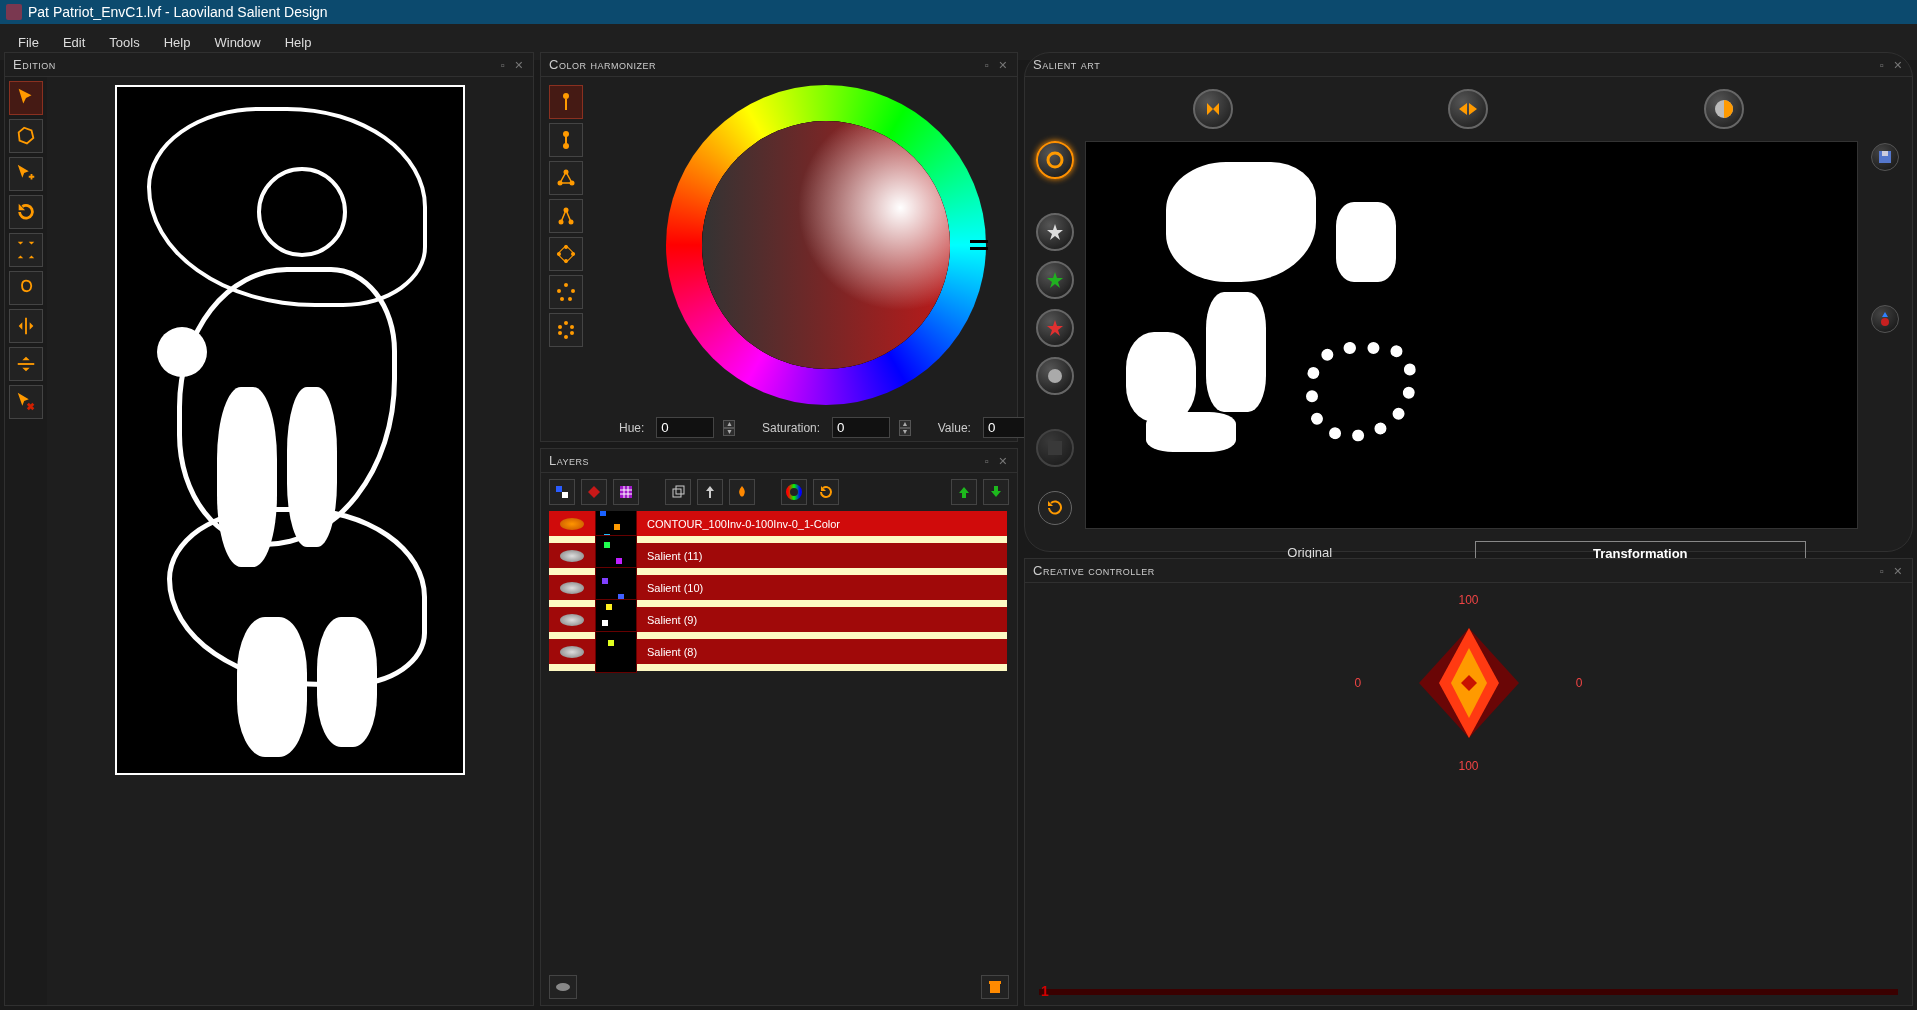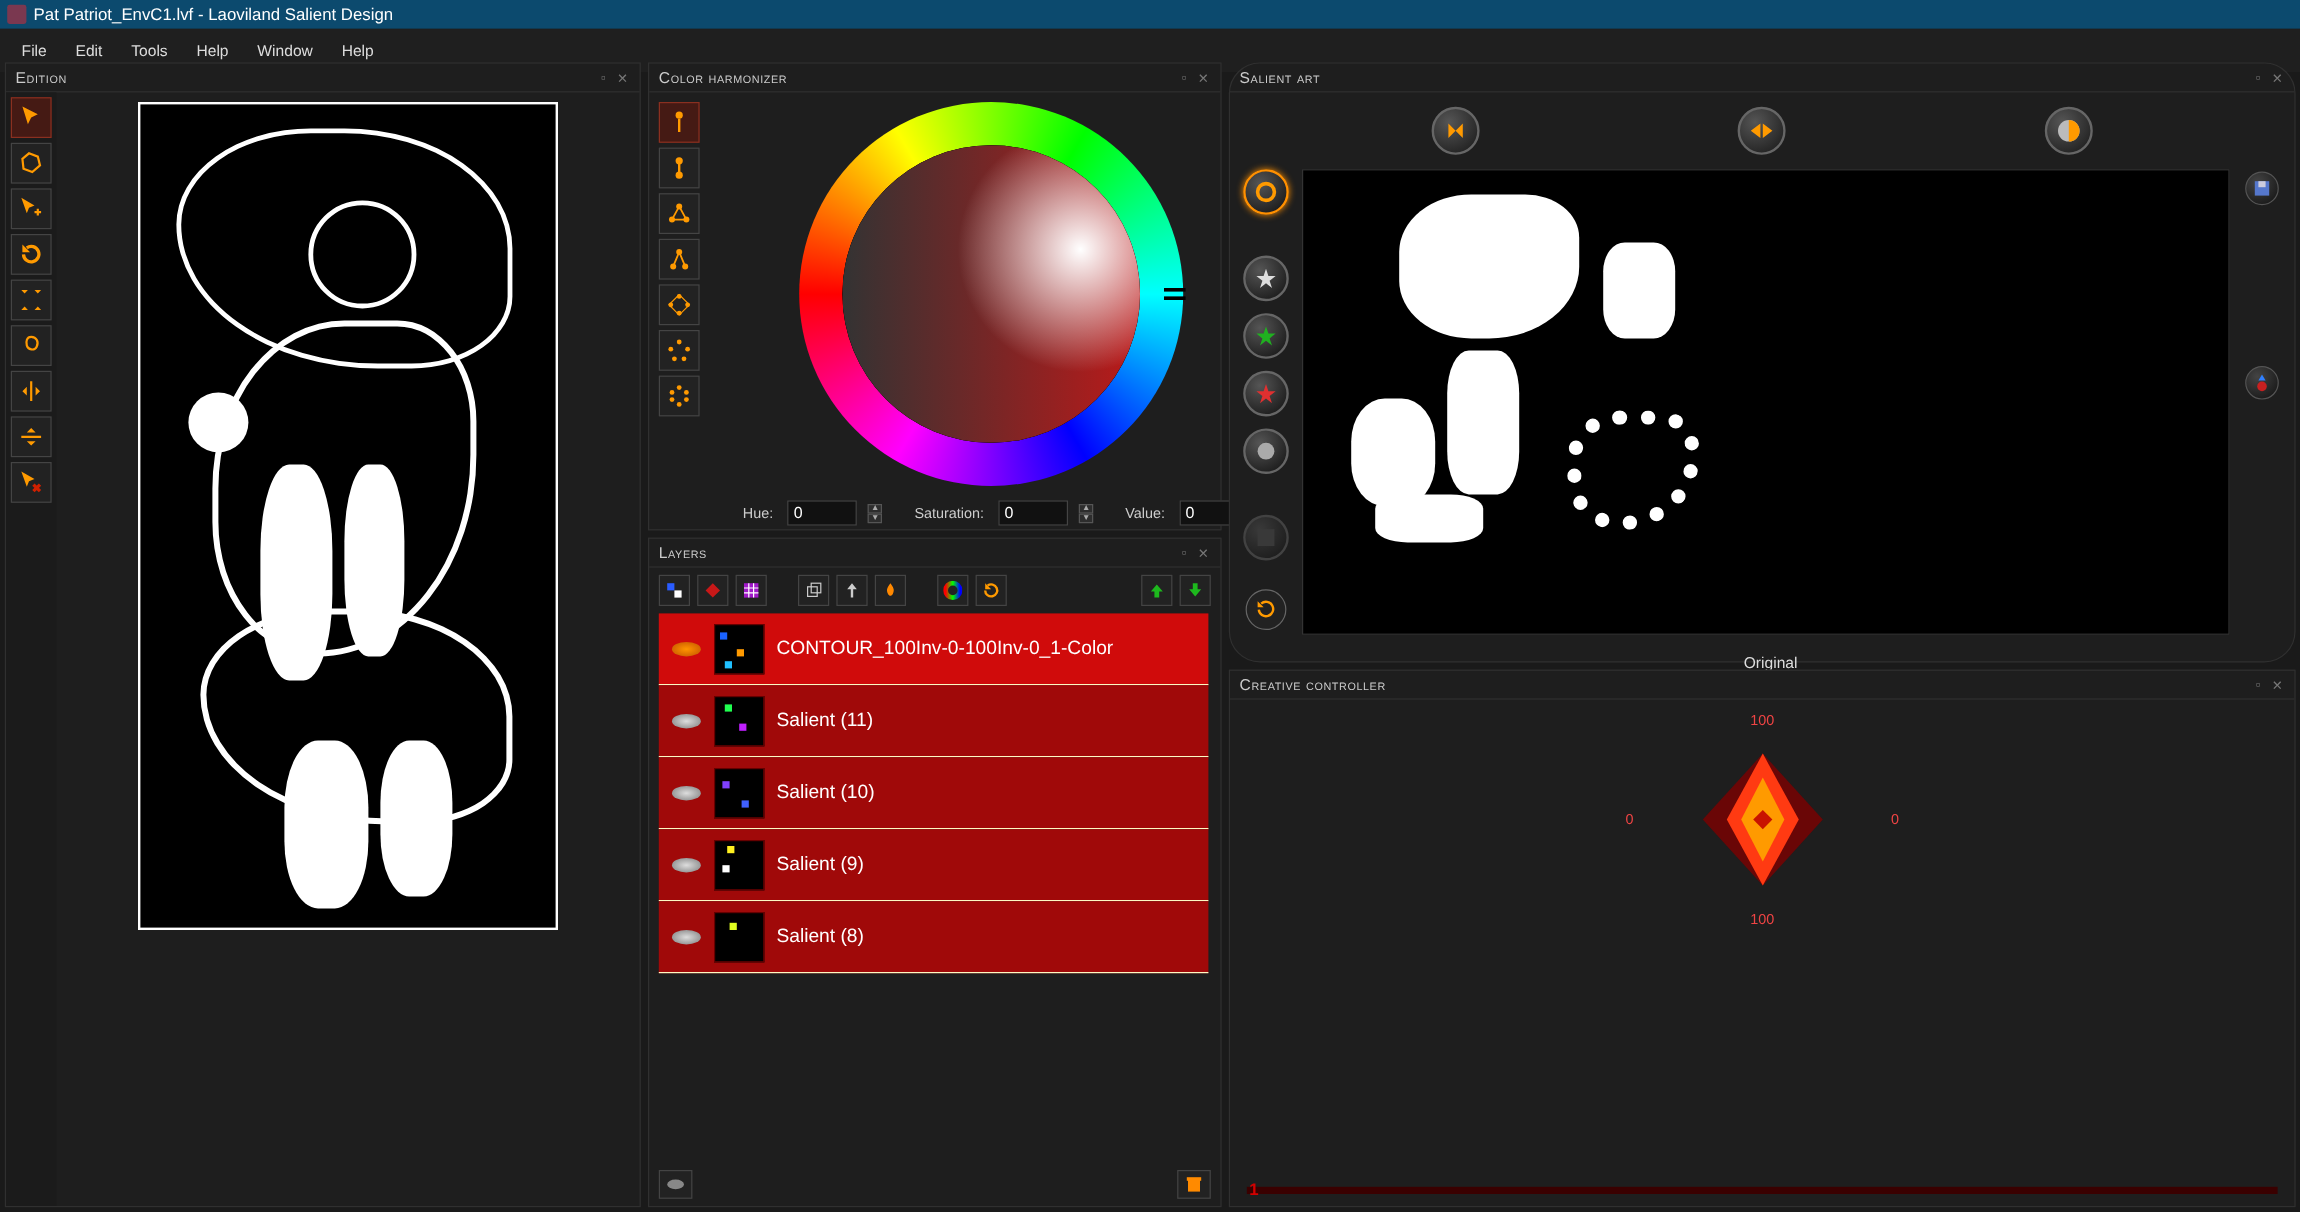--- a/index.html
+++ b/index.html
@@ -57,21 +57,21 @@
 .spin { display:inline-flex; flex-direction:column; margin-left:-1px; }
 .spin div { width:12px; height:8px; background:#2d2d2d; border:1px solid #555; font-size:7px; text-align:center; line-height:6px; color:#aaa; cursor:pointer; }
 
 
 .layers-body { flex:1; display:flex; flex-direction:column; }
 .layers-toolbar { display:flex; align-items:center; padding:6px 8px; gap:6px; }
 .layers-toolbar .lt-btn { width:26px; height:26px; background:#222; border:1px solid #444; display:flex; align-items:center; justify-content:center; cursor:pointer; }
 .lt-spacer { width:14px; }
 .lt-right { margin-left:auto; display:flex; gap:6px; }
 .layer-list { flex:1; overflow-y:auto; padding:0 8px 4px 8px; margin-right:2px; }
-.layer-row { background:#a00909; border-bottom:1px solid #fef9c3; display:flex; align-items:center; height:60px; color:#fff; font-size:16px; }
+.layer-row { background:#a00909; border-bottom:7px solid #fef9c3; display:flex; align-items:center; height:32px; color:#fff; font-size:11px; }
 .layer-row.selected { background:#d00b0b; }
 .layer-vis { width:46px; display:flex; align-items:center; justify-content:center; }
 .layer-vis .eye { width:24px; height:12px; background:radial-gradient(ellipse at center,#ddd 0%,#999 70%); border-radius:50%; }
 .layer-row.selected .layer-vis .eye { background:radial-gradient(ellipse at center,#ff9500 0%,#d46500 70%); }
 .layer-thumb { width:42px; height:42px; background:#000; border:1px solid #600; margin-right:10px; position:relative; overflow:hidden; }
 .layer-thumb .sp { position:absolute; width:6px; height:6px; }
 .layer-name { flex:1; }
 .layer-footer { display:flex; padding:6px 8px; gap:8px; }
 .layer-footer .ft-btn { width:28px; height:24px; background:#222; border:1px solid #444; cursor:pointer; display:flex; align-items:center; justify-content:center; }
 .layer-footer .spacer { flex:1; }
@@ -556,20 +556,21 @@
                   <path fill="#3080ff" d="M9 2l3 5h-6z"></path>
                   <circle cx="9" cy="12" r="4" fill="#c82020"></circle>
                 </svg>
               </div>
           </div>
         </div>
         <div style="display:flex;align-items:center;padding:0 8px 6px 8px;">
           <div style="width:52px"></div>
           <div class="sal-tabs" style="flex:1">
             <div class="sal-tab">Original</div>
+            <div class="sal-tab active">Transformation</div>
           </div>
           <div style="width:38px"></div>
         </div>
       </div>
     </div>
 
     <div class="panel" style="flex:1;">
       <div class="panel-title">
         <span>Creative controller</span>
         <div class="panel-ctrls">

